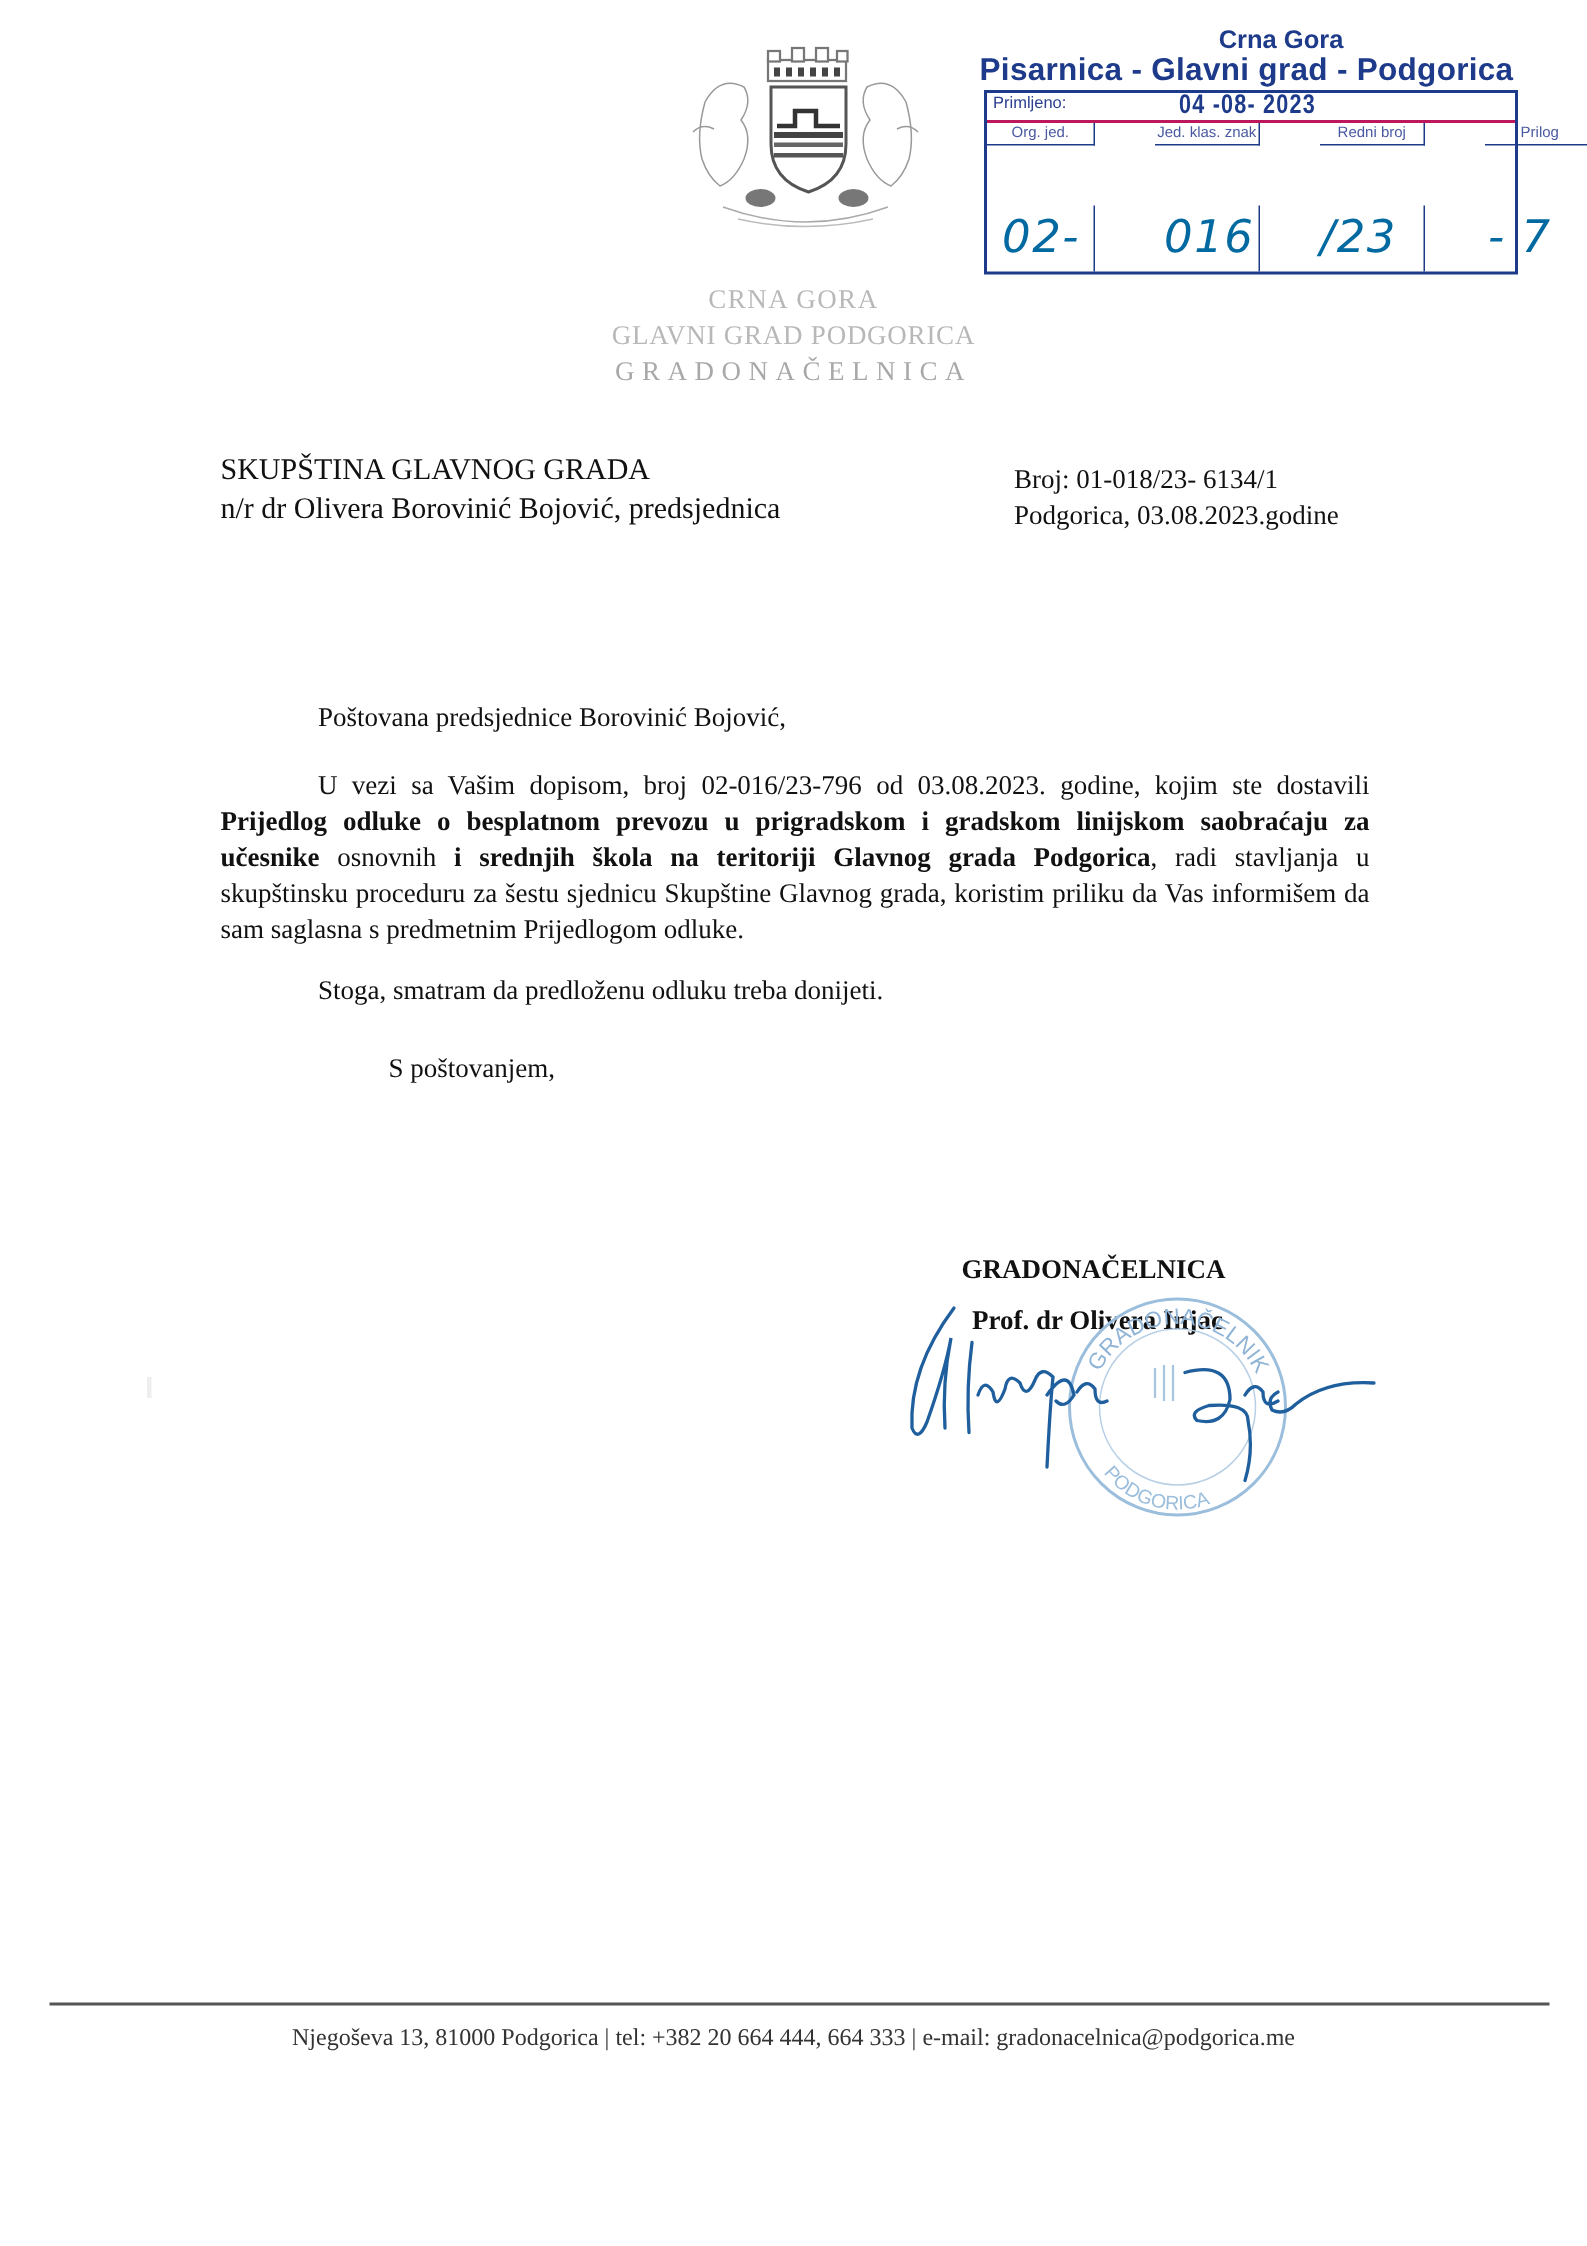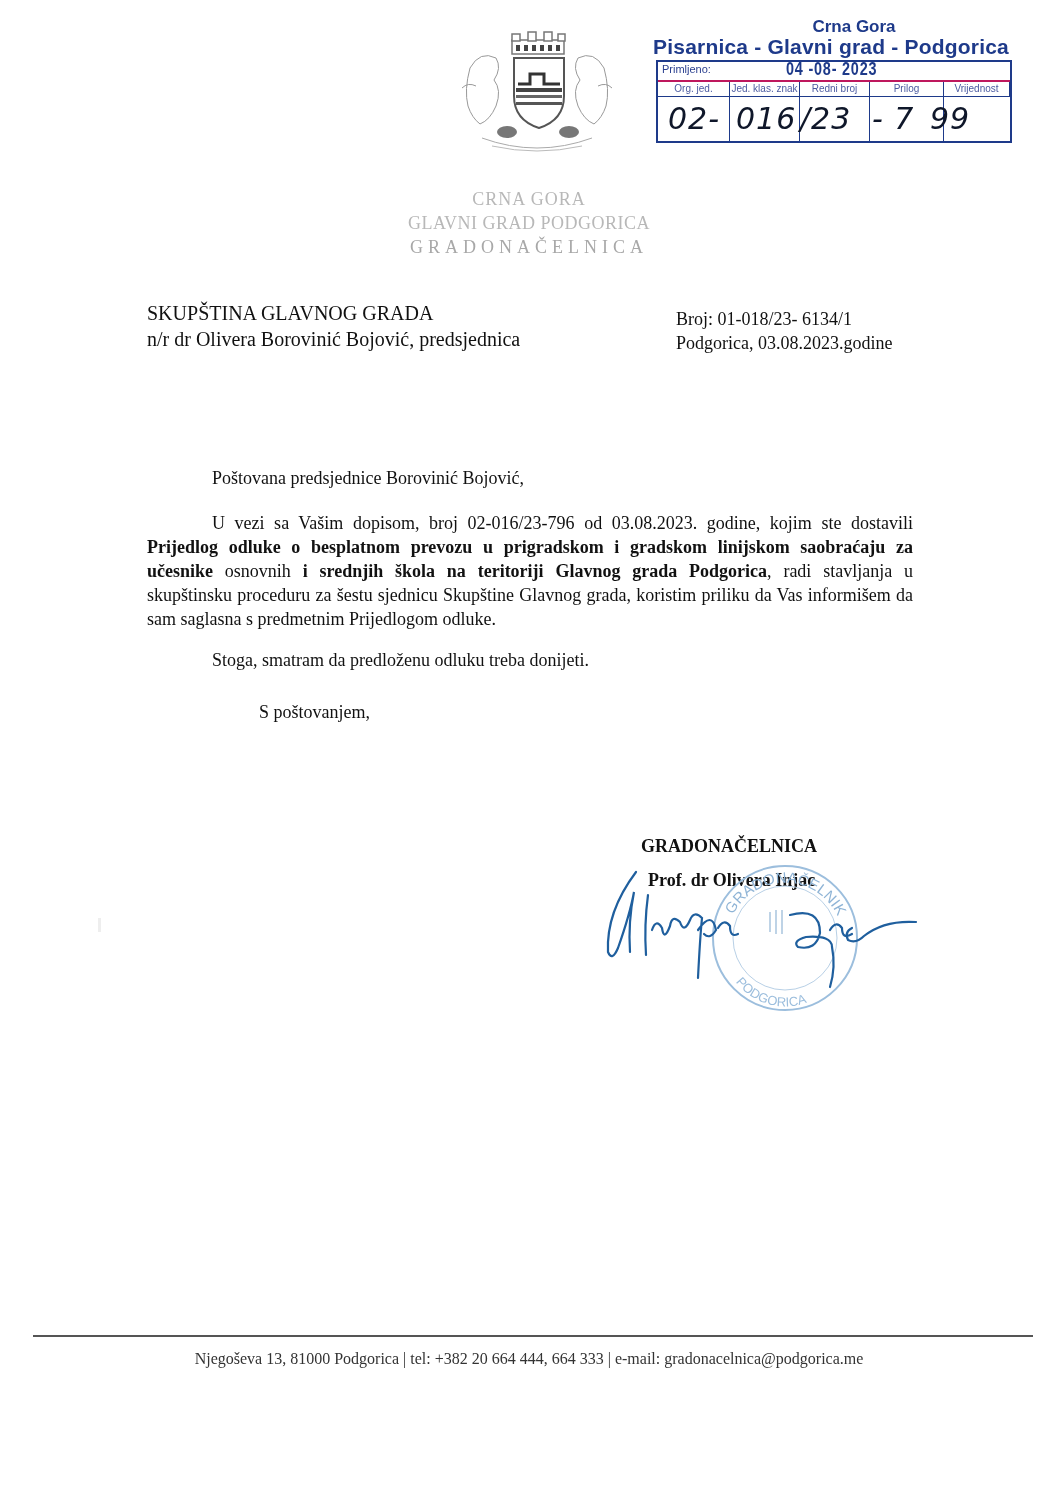--- a/index.html
+++ b/index.html
@@ -12,26 +12,26 @@
   
   .stamp { position: absolute; left: 656px; top: 18px; width: 356px; color: #1e3a8a;
            font-family: "Liberation Sans", "DejaVu Sans", sans-serif; }
   .stamp .t1 { text-align: center; font-size: 17px; font-weight: bold; line-height: 18px; margin-left: 40px; }
   .stamp .t2 { text-align: center; font-size: 21px; font-weight: bold; line-height: 22px; letter-spacing: 0.2px; margin-left: -6px; }
   .stamp-table { border: 2px solid #1e3a8a; margin-top: 2px; }
   .stamp-row-recv { height: 18px; border-bottom: 2px solid #be185d; position: relative; }
   .stamp-recv-label { position: absolute; left: 4px; top: 1px; font-size: 11px; color: #2a3f8f; }
   .stamp-recv-date { position: absolute; left: 128px; top: -3px; font-size: 18px; font-weight: bold; letter-spacing: 1px;
                      font-family: "Liberation Sans Narrow", "Liberation Sans", sans-serif; transform: scaleX(0.8); transform-origin: left; color: #1e3a8a; }
-  .stamp-grid { display: grid; grid-template-columns: 72px 70px 70px 74px 1fr; }
+  .stamp-grid { display: grid; grid-template-columns: 72px 70px 70px 74px 1fr; gap: 40px; }
   .stamp-grid .h { font-size: 10px; height: 14px; line-height: 14px; text-align: center; border-right: 1px solid #1e3a8a;
                    border-bottom: 1px solid #1e3a8a; color: #4a5aa0; overflow: hidden; white-space: nowrap; }
   .stamp-grid .h:last-child, .stamp-grid .v:last-child { border-right: none; }
   .stamp-grid .v { height: 44px; border-right: 1px solid #1e3a8a; position: relative; }
-  .hand { font-family: "DejaVu Sans", sans-serif; font-style: italic; color: #0f172a; font-size: 30px;
+  .hand { font-family: "DejaVu Sans", sans-serif; font-style: italic; color: #0369a1; font-size: 30px;
           position: absolute; top: 4px; font-weight: normal; letter-spacing: 1px; }
 
   
   .lh { position: absolute; left: 0; width: 1058px; text-align: center; color: #b8b8b8;
         font-family: "Liberation Serif", serif; }
   .lh1 { top: 189px; font-size: 18px; letter-spacing: 1px; left: 0; }
   .lh2 { top: 213px; font-size: 18px; letter-spacing: 0.5px; left: 0; }
   .lh3 { top: 237px; font-size: 18px; letter-spacing: 5px; left: 0; color: #a8a8a8; }
 
   

